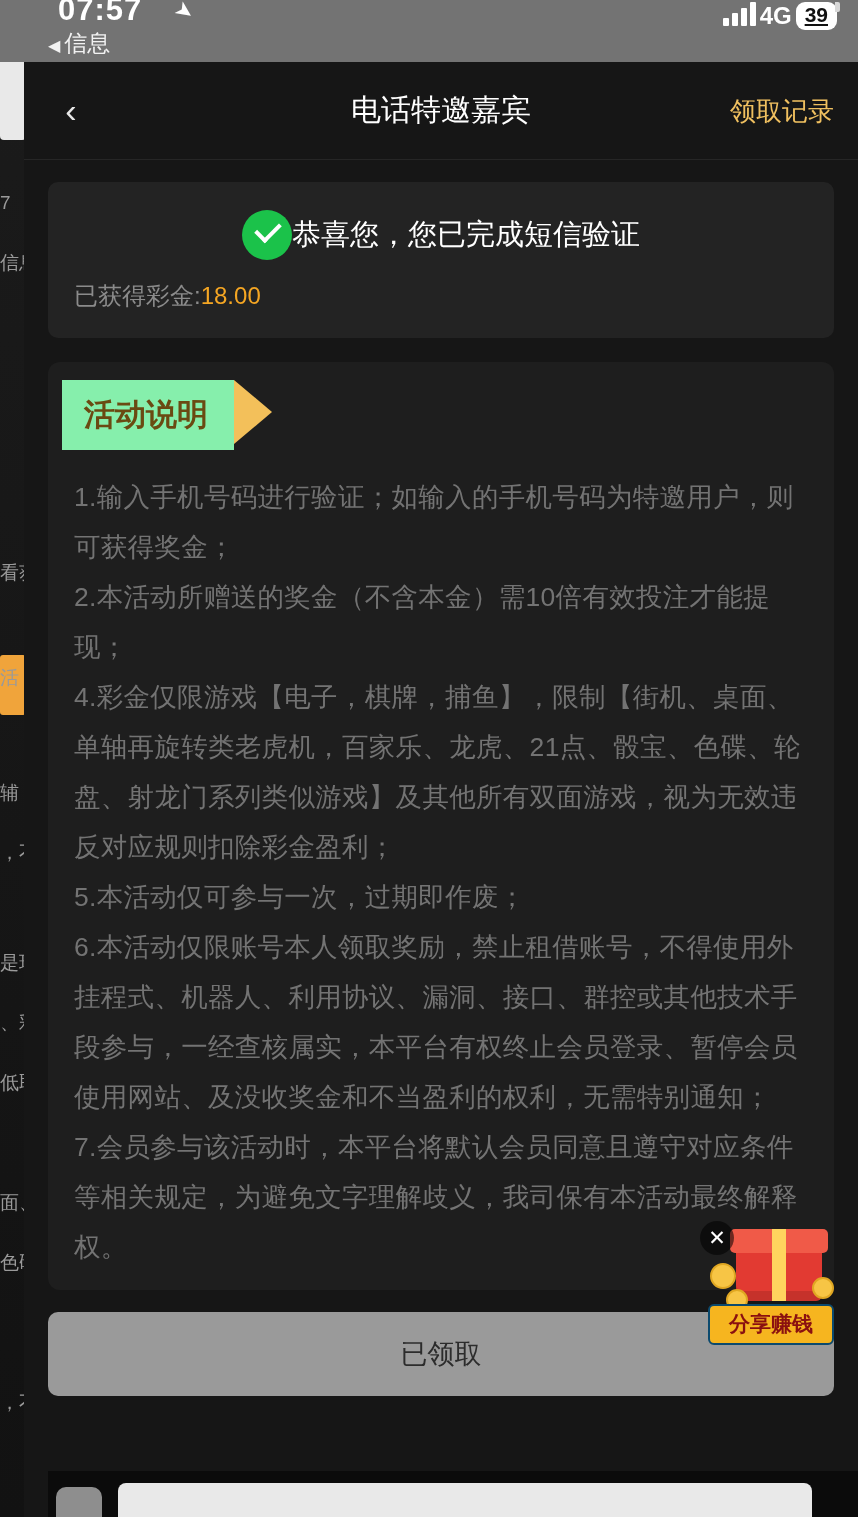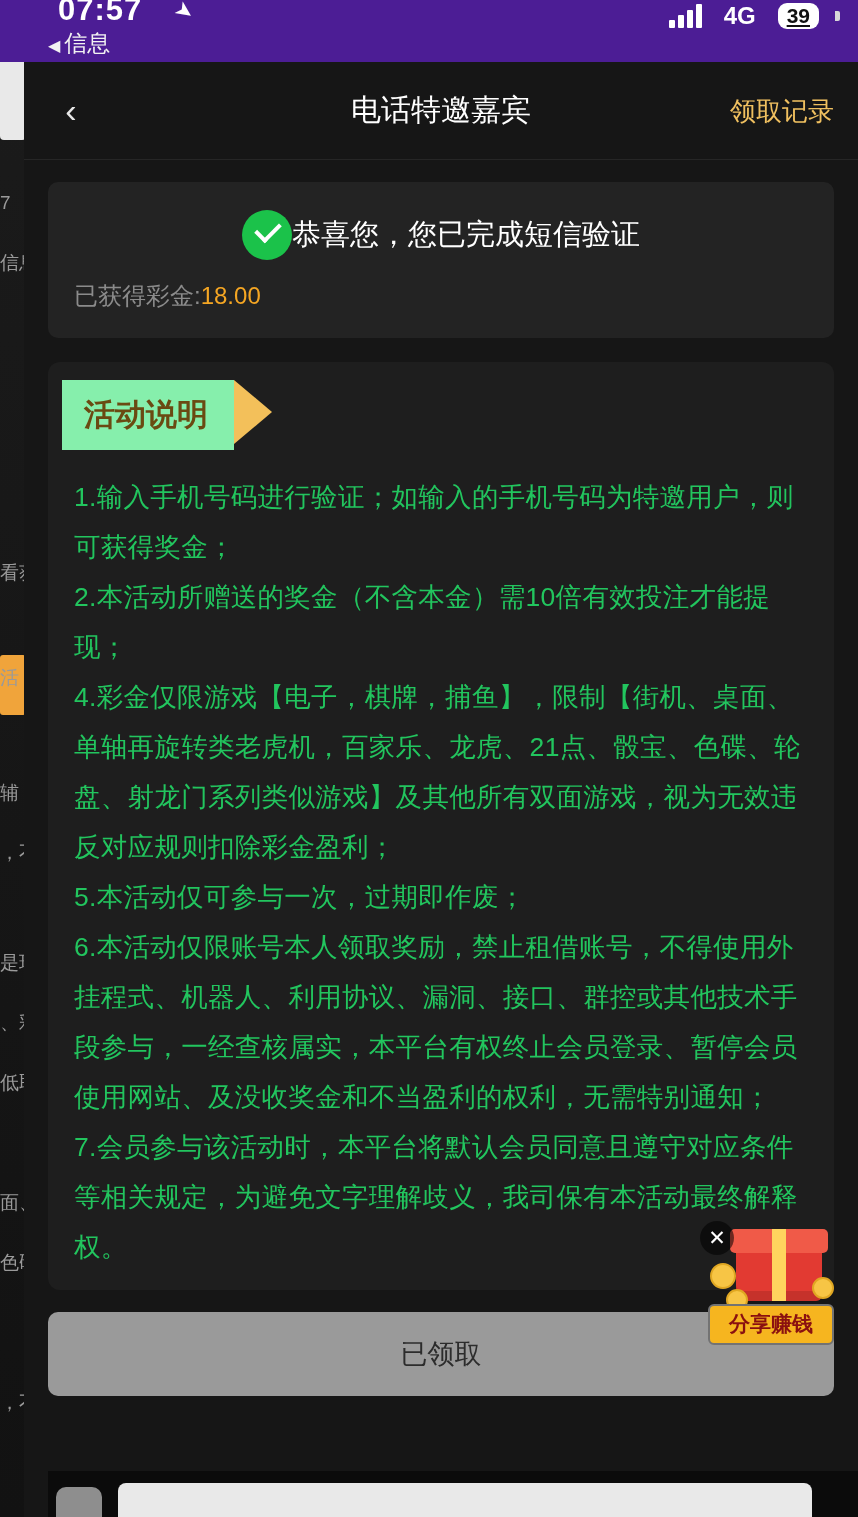--- a/index.html
+++ b/index.html
@@ -34,38 +34,38 @@
     background: #e9e9e9; border-radius: 4px;
   }
   .bg-orange {
     position: absolute; left: 0; top: 655px; width: 26px; height: 60px;
     background: #f0a43b; border-radius: 3px;
   }
 
   
   .statusbar {
     position: absolute; left: 0; top: 0; width: 858px; height: 62px;
-    background: #4c1d95; color: #fff;
+    background: #737373; color: #fff;
   }
   .status-time {
     position: absolute; left: 58px; top: -8px;
     font-size: 31px; font-weight: bold; letter-spacing: 1px;
   }
   .status-arrow {
     position: absolute; left: 175px; top: -2px;
     font-size: 22px; transform: rotate(35deg);
   }
   .status-back {
     position: absolute; left: 48px; top: 28px;
     font-size: 23px; color: #f2f2f2;
   }
   .status-back .caret { font-size: 16px; margin-right: 4px; }
   .status-right {
     position: absolute; right: 18px; top: 2px;
-    display: flex; align-items: center; gap: 22px;
+    display: flex; gap: 4px;
   }
   .signal { display: flex; align-items: flex-end; gap: 3px; height: 24px; }
   .signal i { display: block; width: 6px; background: #fff; border-radius: 1px; }
   .signal i:nth-child(1) { height: 8px; }
   .signal i:nth-child(2) { height: 13px; }
   .signal i:nth-child(3) { height: 18px; }
   .signal i:nth-child(4) { height: 24px; }
   .net-label { font-size: 24px; font-weight: bold; }
   .battery {
     background: #fff; color: #111; font-size: 21px; font-weight: bold;
@@ -134,21 +134,21 @@
     margin: 18px 0 0 14px;
   }
   .ribbon::after {
     content: ""; position: absolute; right: -38px; top: 0;
     width: 0; height: 0;
     border-top: 32px solid transparent;
     border-bottom: 32px solid transparent;
     border-left: 38px solid #f3c05a;
   }
   .rules-body {
-    margin: 22px 26px 0; color: #22c55e;
+    margin: 22px 26px 0; color: #737373;
     font-size: 26.5px; line-height: 50px; letter-spacing: .3px;
   }
   .rules-body p { margin: 0; }
 
   .watermark {
     position: absolute; right: 56px; top: 488px;
     font-size: 40px; font-weight: bold; letter-spacing: 4px;
     color: rgba(150,140,190,.33);
     pointer-events: none;
   }
@@ -192,21 +192,21 @@
   }
   .coin { background: #f7c545; border: 2px solid #e0a722; }
   .c1 { left: 2px;  top: 36px; }
   .c2 { left: 18px; top: 62px; width: 22px; height: 22px; }
   .c3 { left: 104px; top: 50px; width: 22px; height: 22px; }
   .promo-label {
     position: absolute; left: 0; bottom: 0; width: 126px;
     background: #f6b51f; color: #8a1010;
     font-size: 21px; font-weight: bold; text-align: center;
     border-radius: 6px; padding: 4px 0 5px;
-    border: 2px solid #737373;
+    border: 2px solid #0c4a6e;
   }
 
   
   .bottom-strip {
     position: absolute; left: 24px; bottom: 0; width: 834px; height: 46px;
     background: #0b0b0b;
   }
   .bottom-pill {
     position: absolute; left: 70px; bottom: 0; width: 694px; height: 34px;
     background: #e9e9e9; border-radius: 8px 8px 0 0;

